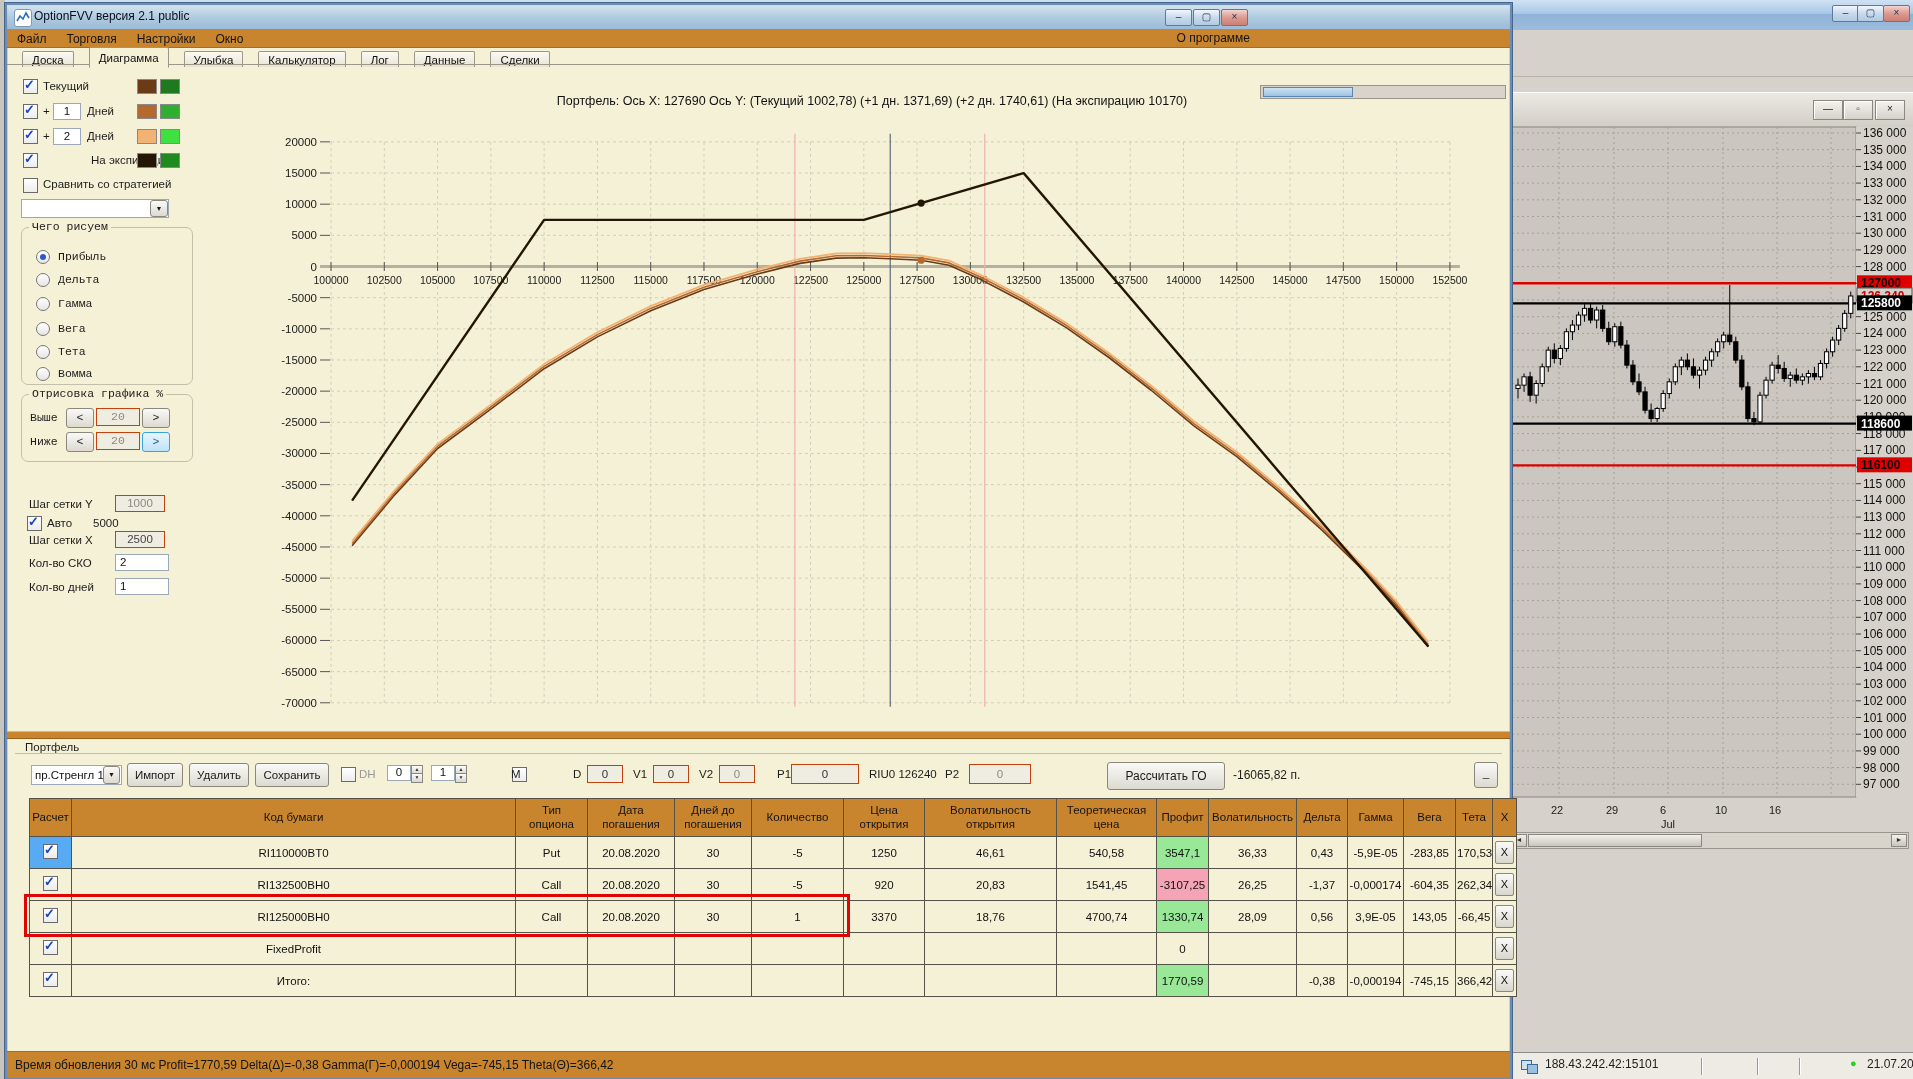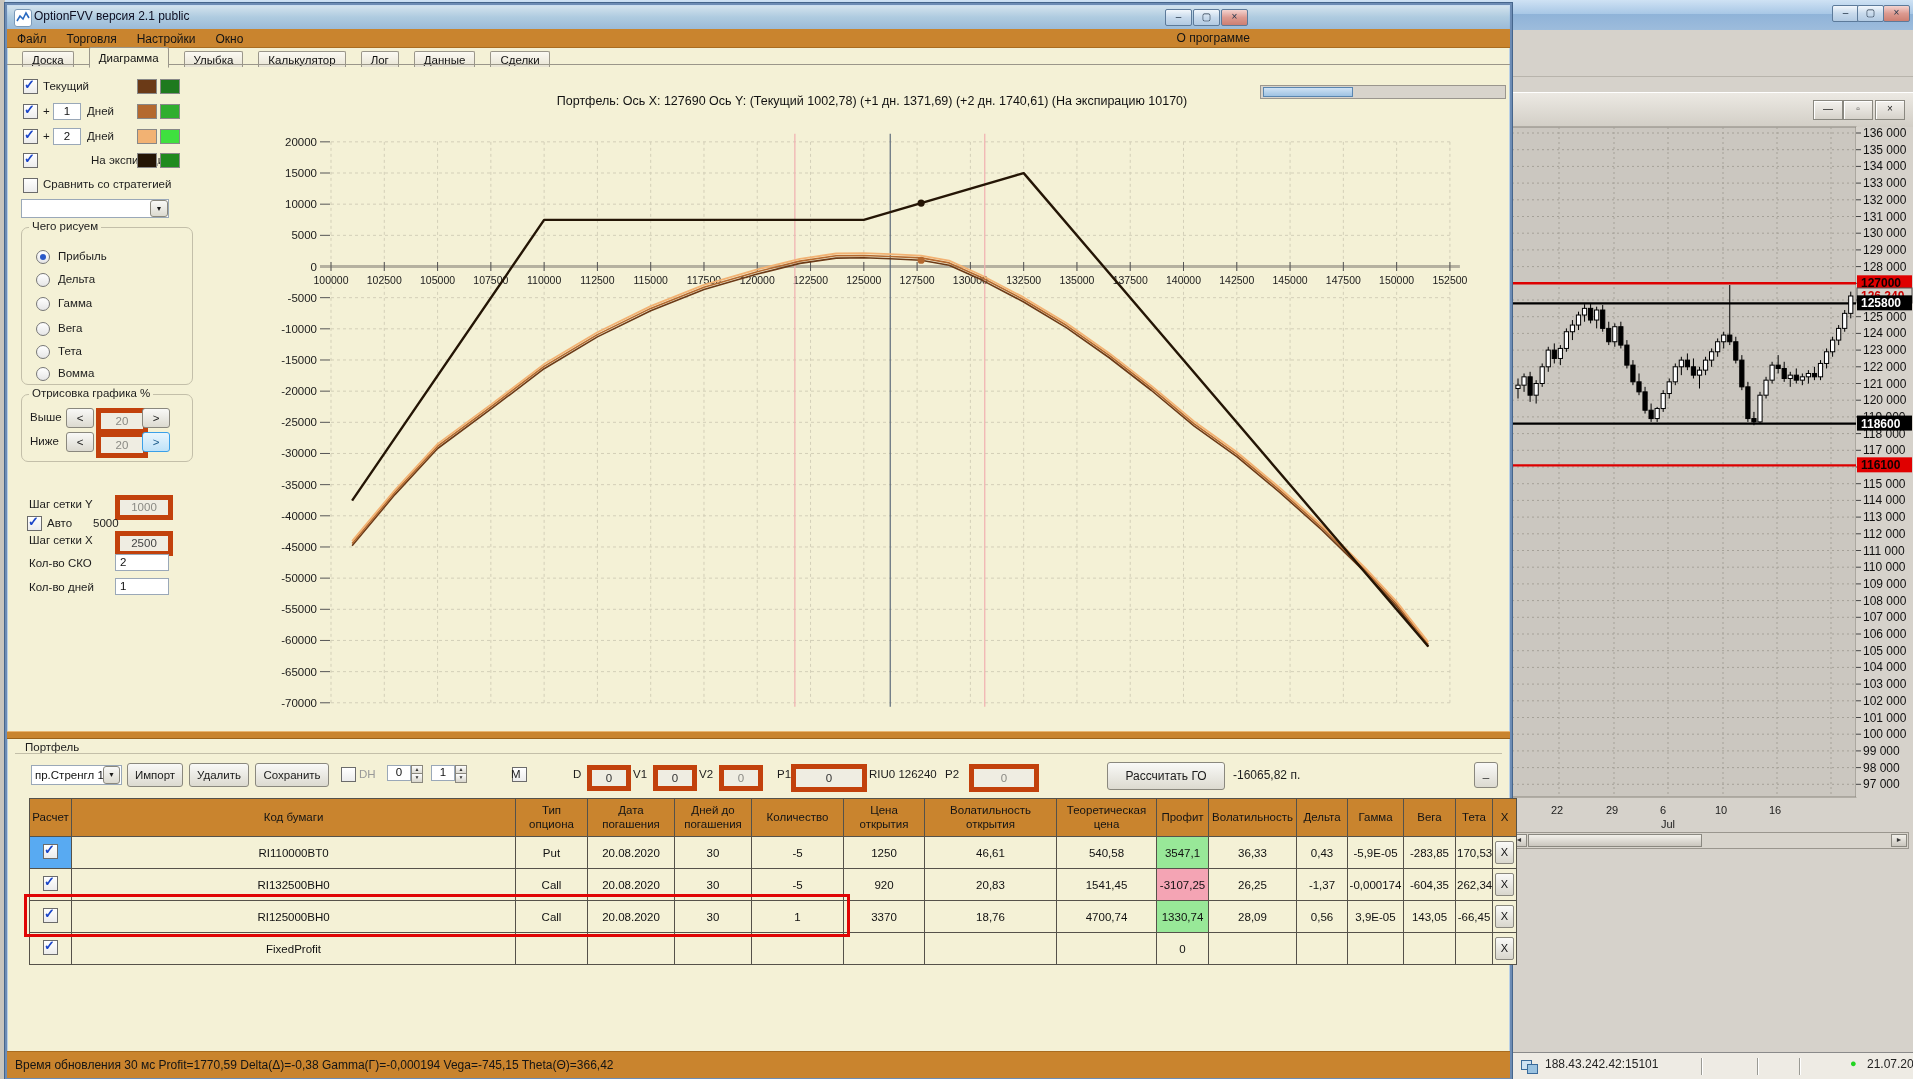--- a/index.html
+++ b/index.html
@@ -28,24 +28,24 @@
   .tab.active{background:#f4f1d6;top:0;padding-top:4px;z-index:3;border-bottom:1px solid #f4f1d6;height:14px;}
   
   .cb{width:13px;height:13px;background:linear-gradient(#fff,#ececec);border:1px solid #6b6b6b;position:relative;display:inline-block;}
   .cb.on::after{content:"✓";position:absolute;left:0px;top:-3px;font-size:13px;font-weight:bold;color:#1b46c8;}
   .cb.off::after{content:"";}
   .rad{width:12px;height:12px;border-radius:50%;border:1px solid #777;background:linear-gradient(#fff,#e6e6e6);position:relative;display:inline-block;}
   .rad.on::after{content:"";position:absolute;left:3px;top:3px;width:6px;height:6px;border-radius:50%;background:#2a58c8;}
   .btn{background:linear-gradient(#f9f9f7,#dcdad0);border:1px solid #8a887e;border-radius:3px;font-size:11.5px;text-align:center;color:#1a1a1a;}
   .btn.hl{border:1px solid #3aa0e8;background:linear-gradient(#e8f5fd,#bfe2f8);color:#1a5a8a;}
   .fld{background:#fff;border:1px solid #9aa8b8;font-size:11.5px;text-align:center;color:#111;}
-  .fld.dis{background:#efede2;color:#8a8a84;border:5px solid #c2410c;}
+  .fld.dis{background:#efede2;color:#8a8a84;border:1px solid #c2410c;}
   .lbl{font-size:11.5px;color:#1c1c1c;white-space:nowrap;}
   .lbl.gray{color:#999;}
-  .grp{border:1px solid #c3bfa9;border-radius:7px;}
+  .grp{border:1px solid #c3bfa9;border-radius:7px;font-family:Liberation Mono, monospace;}
   .grp-label{position:absolute;top:-8px;left:7px;background:#f4f1d6;padding:0 3px;font-size:11.5px;color:#1c1c1c;}
   .swatch{position:absolute;width:18px;height:13px;border:1px solid #888;}
   .spin{position:absolute;width:34px;height:18px;}
   .spin .fld{position:absolute;left:0;top:0;width:22px;height:14px;}
   .spin .arr{position:absolute;left:24px;width:10px;height:8px;background:linear-gradient(#fdfdfd,#d8d6cc);border:1px solid #8a887e;font-size:5px;line-height:7px;text-align:center;color:#333;}
   
   table.ptab{border-collapse:collapse;table-layout:fixed;font-size:11.5px;}
   table.ptab td,table.ptab th{border:1px solid #55524a;overflow:hidden;text-align:center;padding:0 1px;}
   table.ptab th{background:#c9842e;color:#141414;font-weight:normal;white-space:pre-line;line-height:1.2;height:37px;font-size:11.5px;}
   table.ptab td{height:31px;background:#f4f1d6;}
@@ -745,20 +745,38 @@
           <td></td>
           <td></td>
           <td>0</td>
           <td></td>
           <td></td>
           <td></td>
           <td></td>
           <td></td>
           <td><span class="xbtn">X</span></td>
         </tr>
+        <tr>
+          <td><span class="cb on"></span></td>
+          <td>Итого:</td>
+          <td></td>
+          <td></td>
+          <td></td>
+          <td></td>
+          <td></td>
+          <td></td>
+          <td></td>
+          <td class="pc-green">1770,59</td>
+          <td></td>
+          <td>-0,38</td>
+          <td>-0,000194</td>
+          <td>-745,15</td>
+          <td>366,42</td>
+          <td><span class="xbtn">X</span></td>
+        </tr>
       </tbody>
     </table>
   <div class="abs redrect" style="left:17px;top:889px;width:820px;height:37px;"></div>
 
   <div class="abs statusbar" style="left:0;top:1046px;width:1503px;height:27px;box-sizing:border-box;">
     <span>Время обновления 30 мс  Profit=1770,59 Delta(Δ)=-0,38 Gamma(Γ)=-0,000194 Vega=-745,15 Theta(Θ)=366,42</span>
   </div>
 </div>
 
 </body></html>

